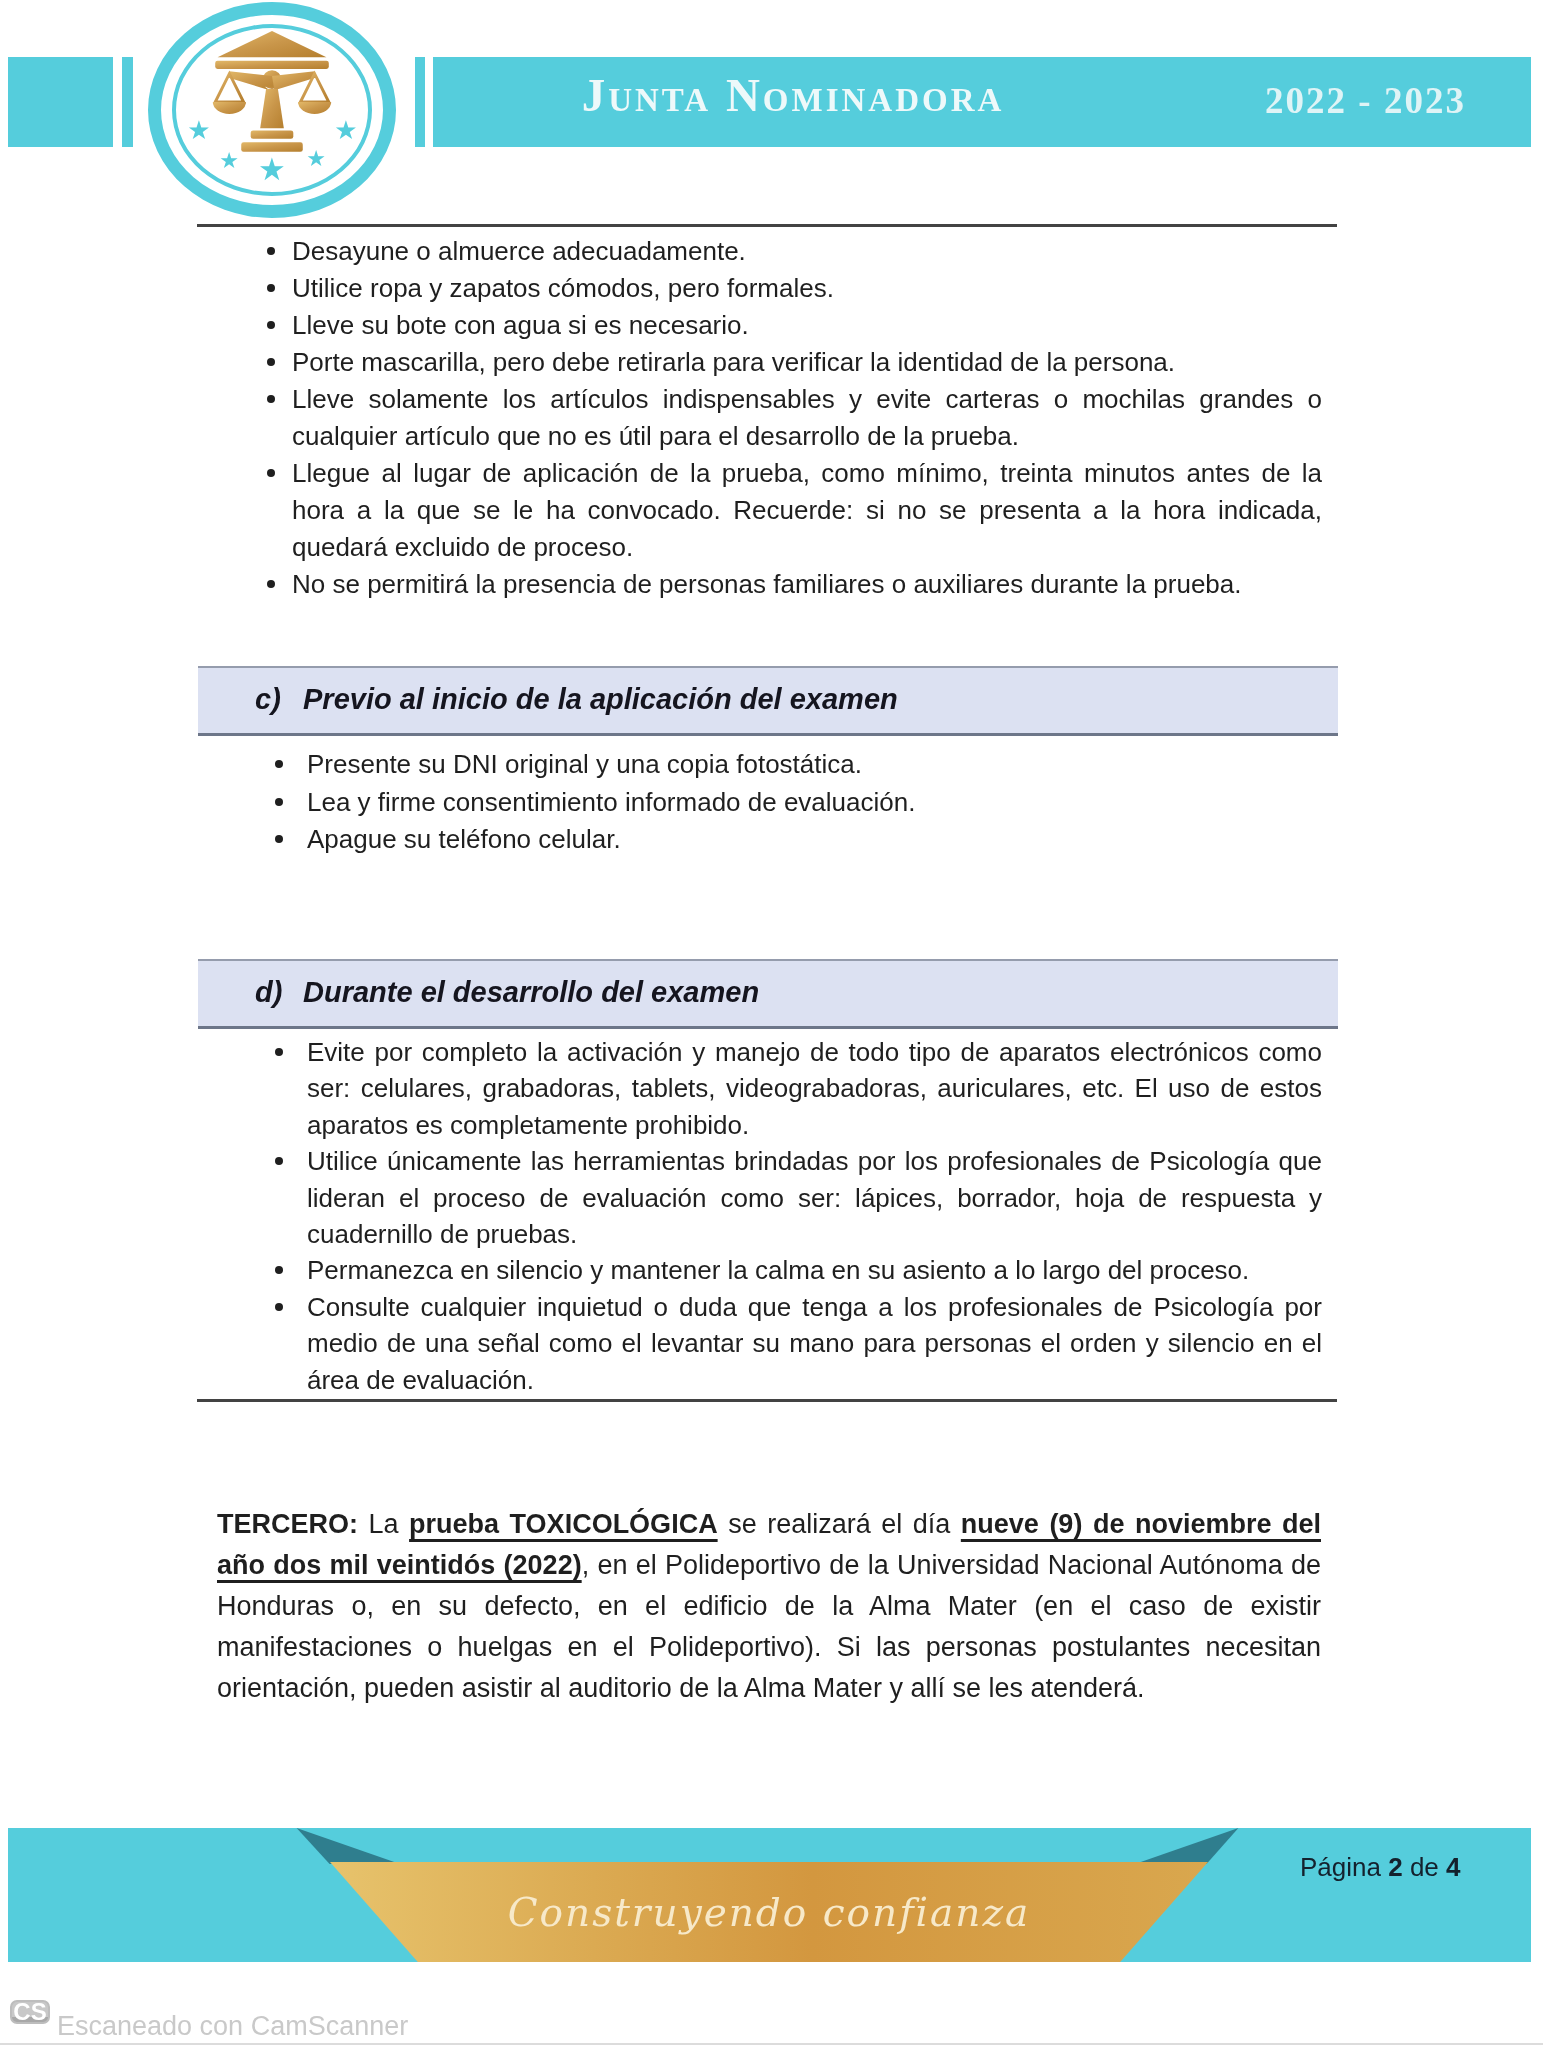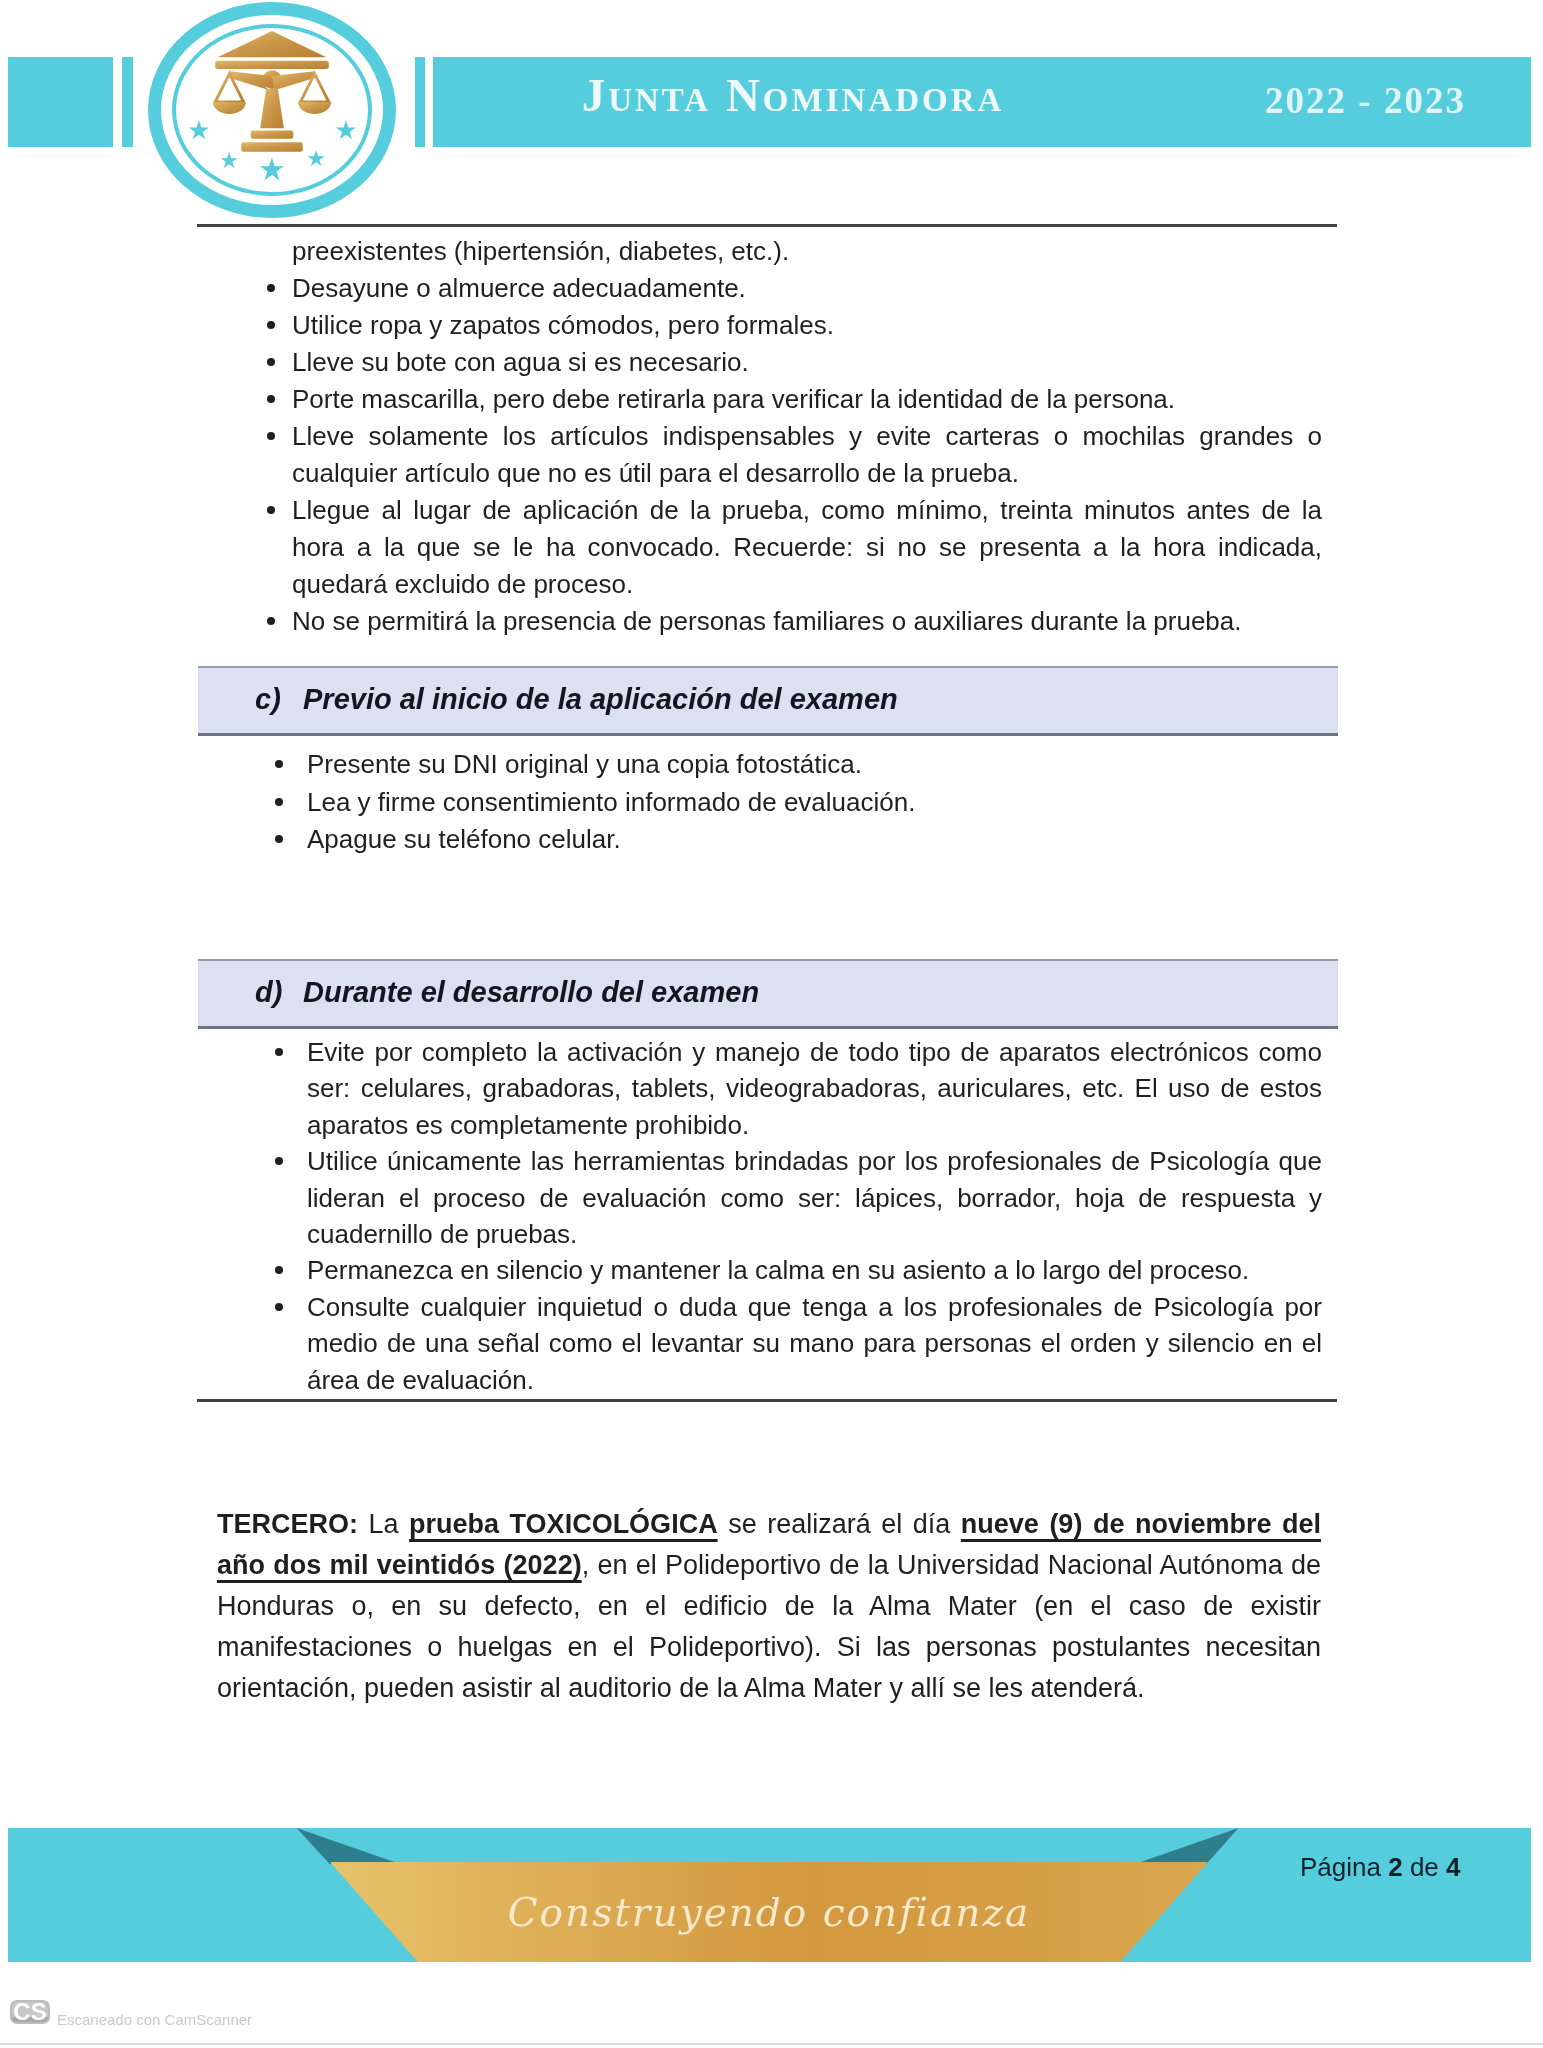--- a/index.html
+++ b/index.html
@@ -69,21 +69,21 @@
           clip-path:polygon(0 0,100% 0,90% 100%,10% 100%);
           background:linear-gradient(90deg,#e7c36c 0%,#dbaa52 30%,#d3973f 55%,#d9a74e 100%);
           display:flex;align-items:center;justify-content:center;}
   .slogan{font-family:"DejaVu Serif","Liberation Serif",serif;font-style:italic;
           font-size:39px;color:#f7e9c9;letter-spacing:2px;}
   .pagina{position:absolute;left:1300px;top:1852px;width:200px;font-size:26px;color:#14212d;}
   .cs-badge{position:absolute;left:10px;top:2000px;width:40px;height:24px;border-radius:7px;
             background:linear-gradient(#c8c8c8 76%,#a8a8a8 76%);color:#fff;font-weight:bold;
             font-size:24px;display:flex;align-items:center;justify-content:center;
             border:2px solid #bdbdbd;box-sizing:border-box;}
-  .cs-text{position:absolute;left:57px;top:2011px;font-size:15px;color:#c9c9c9;}
+  .cs-text{position:absolute;left:57px;top:2011px;font-size:27px;color:#c9c9c9;}
   .edge-line{position:absolute;left:0;top:2043px;width:1543px;height:2px;background:#dcdcdc;}
 </style>
 </head>
 <body>
 
 <div class="page">
 
   <div class="band seg1"></div>
   <div class="band seg2"></div>
   <div class="band seg3"></div>
@@ -118,21 +118,20 @@
   <span class="star s2">★</span>
   <span class="star s3">★</span>
   <span class="star s4">★</span>
   <span class="star s5">★</span>
 
   <div class="hdr-title">Junta Nominadora</div>
   <div class="hdr-years">2022 - 2023</div>
   <div class="rule rule-top"></div>
 
   <div class="blist list1">
-    <div class="cont">preexistentes (hipertensión, diabetes, etc.).</div>
     <div class="li">Desayune o almuerce adecuadamente.</div>
     <div class="li">Utilice ropa y zapatos cómodos, pero formales.</div>
     <div class="li">Lleve su bote con agua si es necesario.</div>
     <div class="li">Porte mascarilla, pero debe retirarla para verificar la identidad de la persona.</div>
     <div class="li">Lleve solamente los artículos indispensables y evite carteras o mochilas grandes o cualquier artículo que no es útil para el desarrollo de la prueba.</div>
     <div class="li">Llegue al lugar de aplicación de la prueba, como mínimo, treinta minutos antes de la hora a la que se le ha convocado. Recuerde: si no se presenta a la hora indicada, quedará excluido de proceso.</div>
     <div class="li">No se permitirá la presencia de personas familiares o auxiliares durante la prueba.</div>
   </div>
 
   <div class="secbar bar-c">

